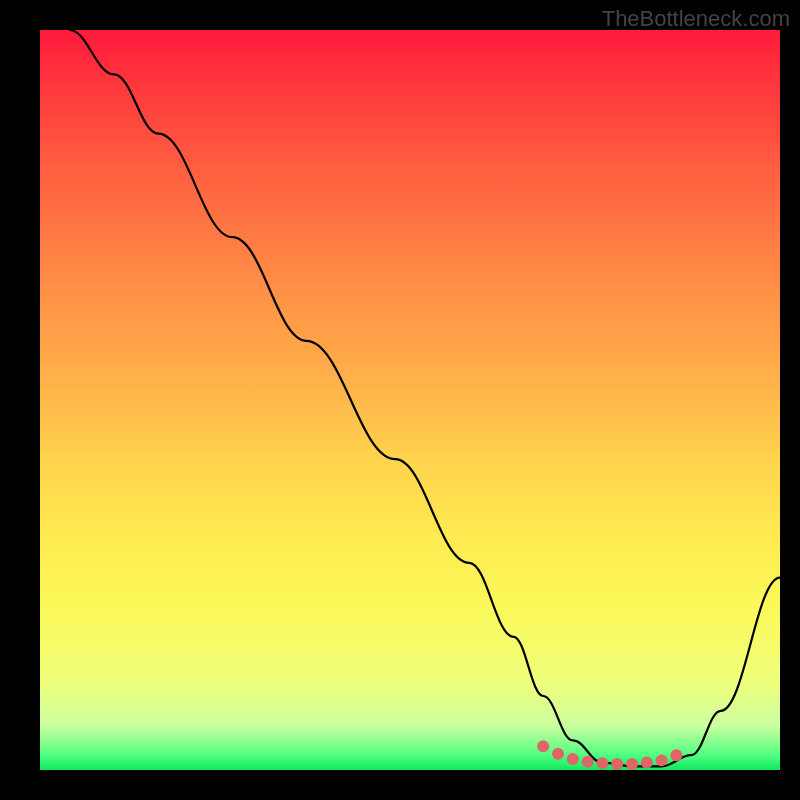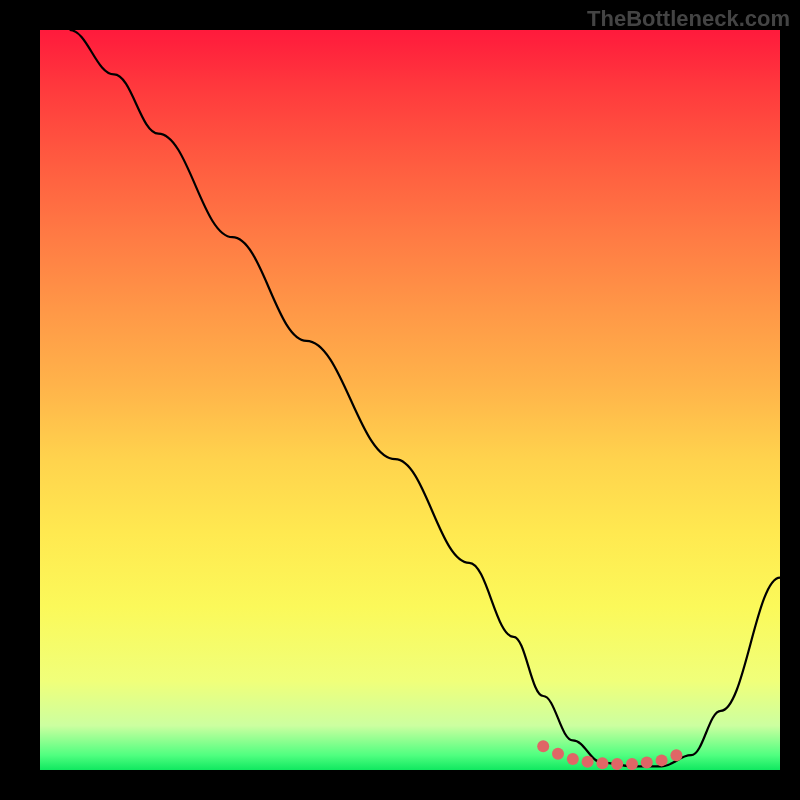--- a/index.html
+++ b/index.html
@@ -11,21 +11,21 @@
     position: relative;
     overflow: hidden;
   }
   .watermark {
     position: absolute;
     top: 6px;
     right: 10px;
     color: #444;
     font-family: Arial, Helvetica, sans-serif;
     font-size: 22px;
-    font-weight: bold;
+    font-weight: normal;
     z-index: 10;
   }
   .plot-area {
     position: absolute;
     left: 40px;
     top: 30px;
     width: 740px;
     height: 740px;
     overflow: hidden;
   }

